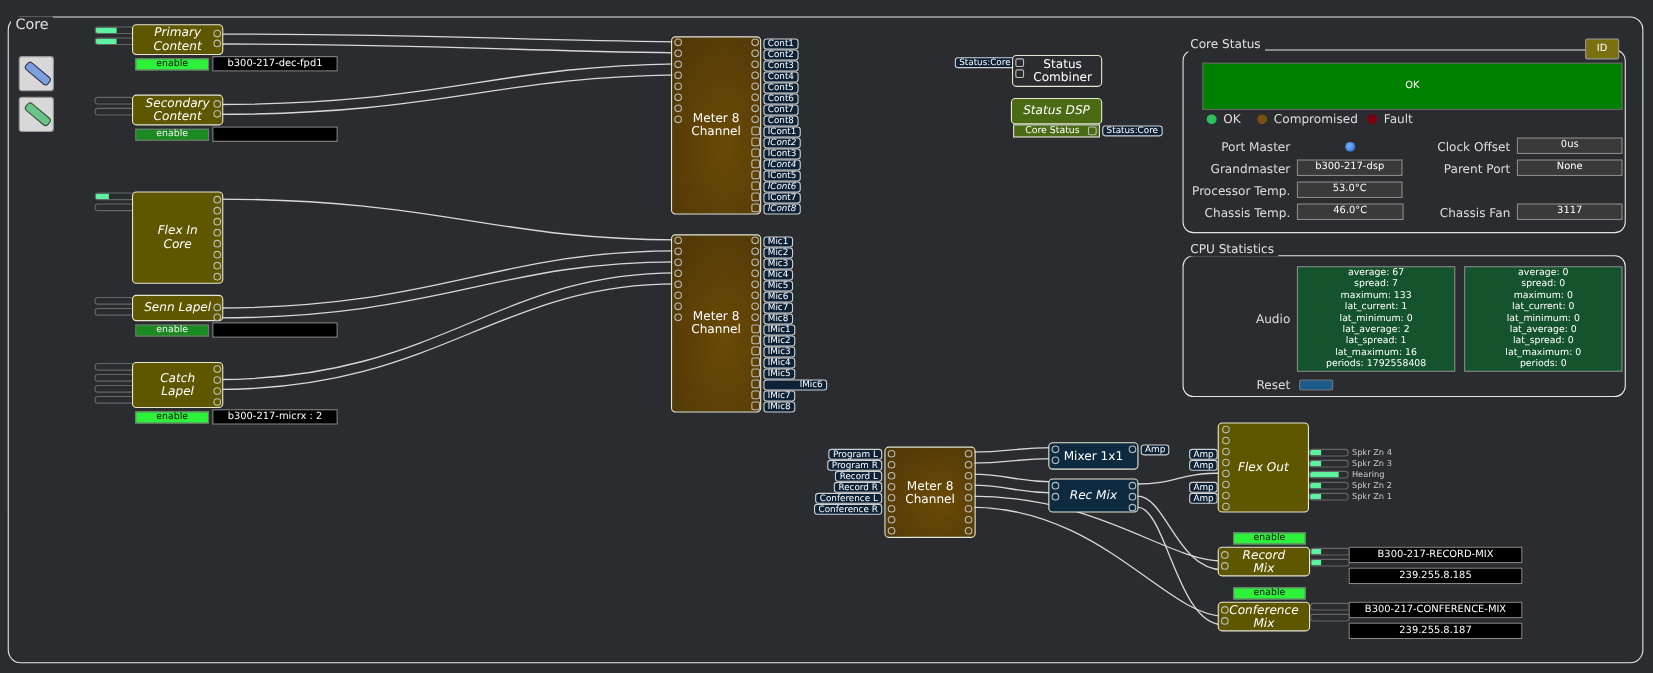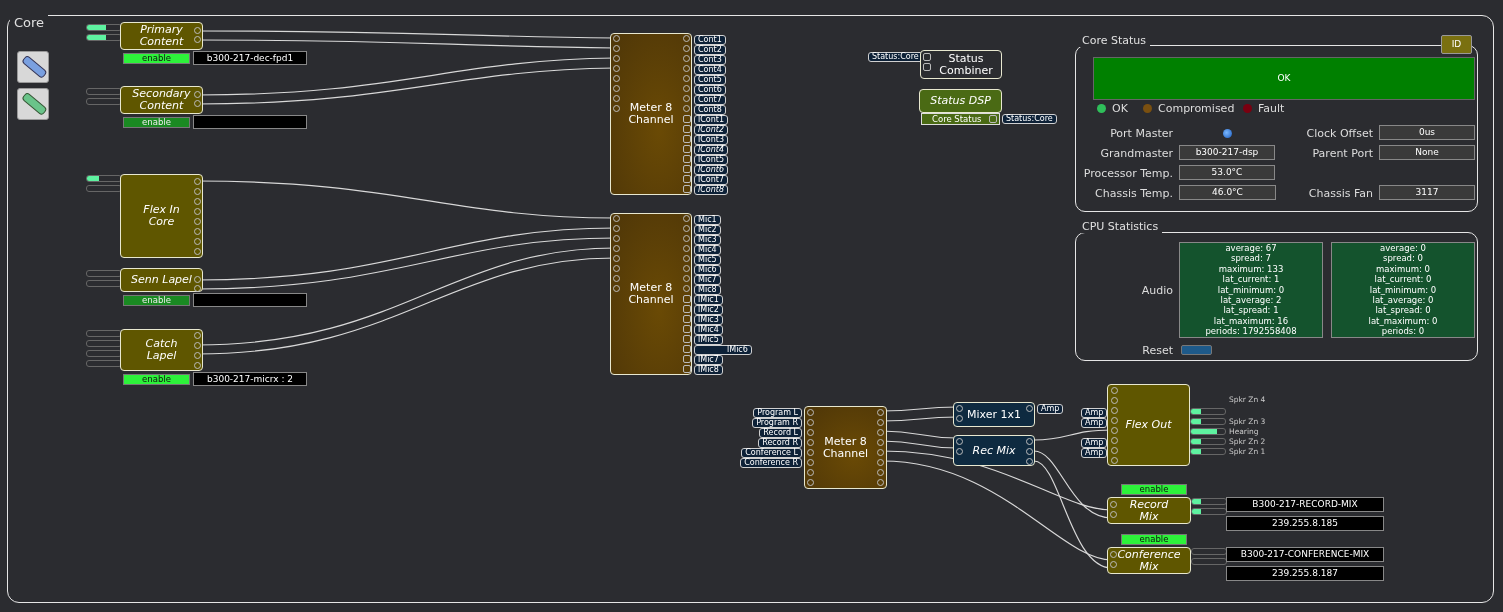--- a/index.html
+++ b/index.html
@@ -410,21 +410,21 @@
 <div class="pin" style="left: 1111px; top: 397px;"></div>
 <div class="pin" style="left: 1111px; top: 407px;"></div>
 <div class="pin" style="left: 1111px; top: 417px;"></div>
 <div class="pin" style="left: 1111px; top: 427px;"></div>
 <div class="pin" style="left: 1111px; top: 437px;"></div>
 <div class="pin" style="left: 1111px; top: 447px;"></div>
 <div class="pin" style="left: 1111px; top: 457px;"></div>
 <div class="meter" style="left: 1190px; top: 408px;">
     <div class="fill" style="width: 30%;"></div>
   </div>
-<div class="lbl" style="left: 1229px; top: 395px; font-size: 7.5px; text-align: center; color: rgb(204, 204, 204);">Spkr Zn 4</div>
+<div class="lbl" style="left: 1229px; top: 407px; font-size: 7.5px; text-align: center; color: rgb(204, 204, 204);">Spkr Zn 4</div>
 <div class="meter" style="left: 1190px; top: 418px;">
     <div class="fill" style="width: 30%;"></div>
   </div>
 <div class="lbl" style="left: 1229px; top: 417px; font-size: 7.5px; text-align: left; color: rgb(204, 204, 204);">Spkr Zn 3</div>
 <div class="meter" style="left: 1190px; top: 428px;">
     <div class="fill" style="width: 75%;"></div>
   </div>
 <div class="lbl" style="left: 1229px; top: 427px; font-size: 7.5px; text-align: left; color: rgb(204, 204, 204);">Hearing</div>
 <div class="meter" style="left: 1190px; top: 438px;">
     <div class="fill" style="width: 30%;"></div>

